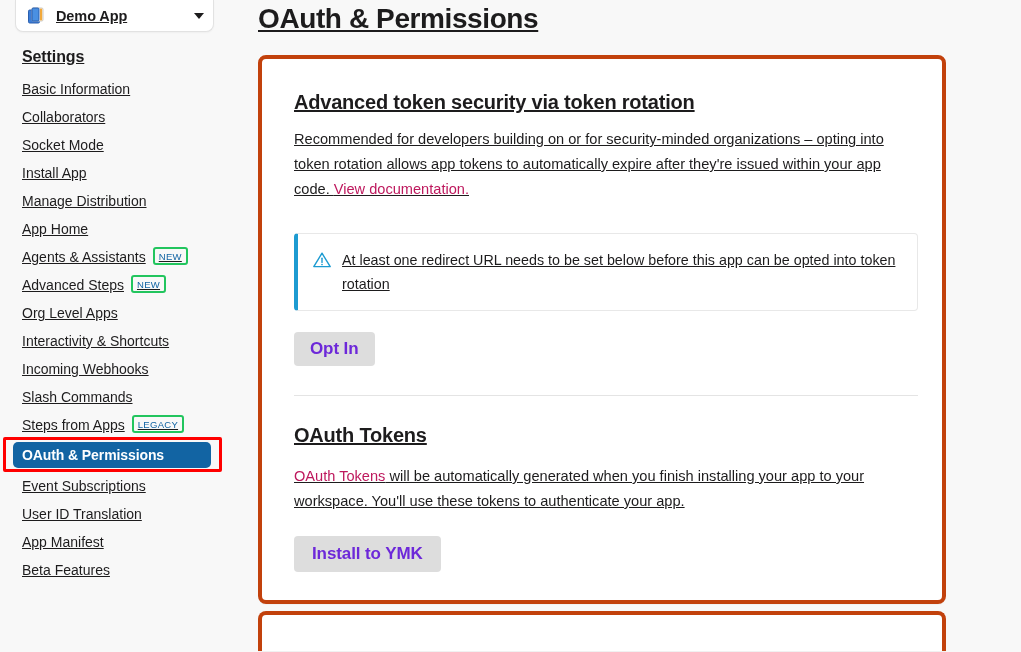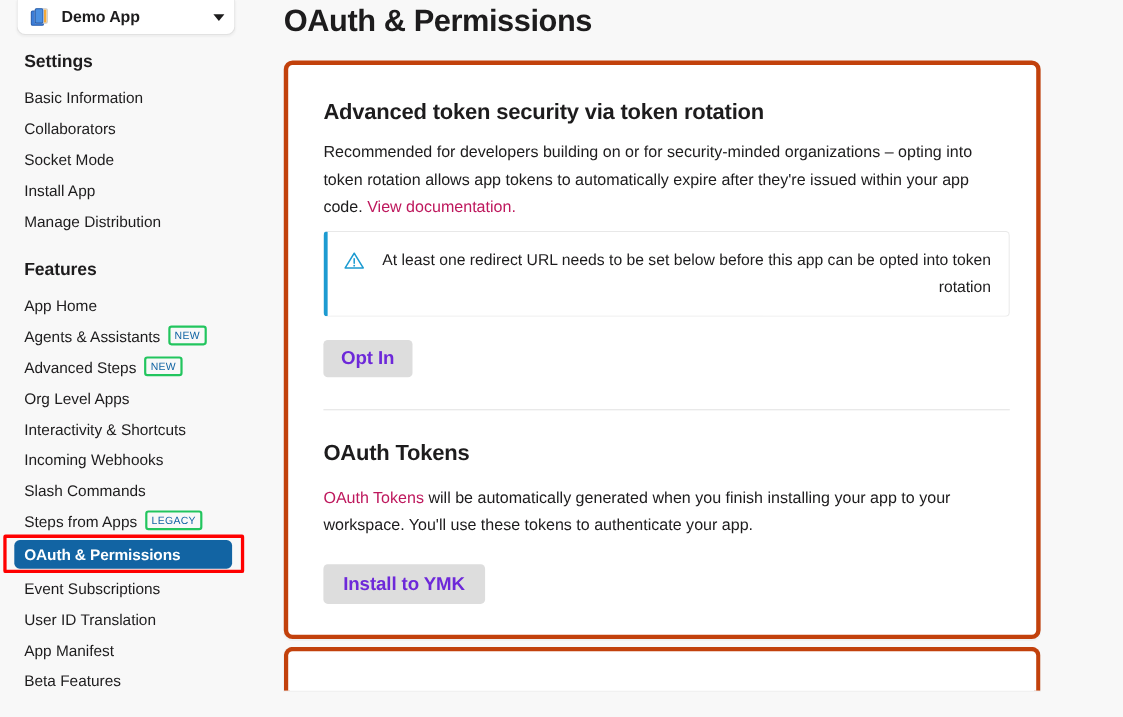--- a/index.html
+++ b/index.html
@@ -13,20 +13,21 @@
     background: #f8f8f8;
     font-family: "Liberation Sans", sans-serif;
     color: #1d1c1d;
     -webkit-font-smoothing: antialiased;
   }
   .app {
     display: flex;
     width: 1021px;
     height: 652px;
     position: relative;
+    text-decoration: underline;
   }
 
   
   .sidebar {
     width: 240px;
     min-width: 240px;
     height: 652px;
     background: #f8f8f8;
     position: relative;
     overflow: hidden;
@@ -203,31 +204,30 @@
     margin: 0;
     max-width: 625px;
   }
   .link {
     color: #be185d;
     text-decoration: none;
     cursor: pointer;
   }
 
   .callout {
-    margin-top: 8px;
+    margin-top: 31px;
     width: 624px;
     border: 1px solid #e8e8e8;
     border-left: 4px solid #1d9bd1;
     border-radius: 4px;
     box-sizing: border-box;
     background: #ffffff;
     padding: 14px 16px 14px 14px;
     display: flex;
     align-items: flex-start;
-    text-align: right;
   }
   .callout-icon {
     width: 20px;
     height: 20px;
     flex: 0 0 20px;
     margin: 2px 10px 0 0;
   }
   .callout-text {
     font-size: 14.3px;
     line-height: 24px;
@@ -292,21 +292,20 @@
       <div class="nav-item">
         <span class="label">Socket Mode</span>
       </div>
       <div class="nav-item">
         <span class="label">Install App</span>
       </div>
       <div class="nav-item">
         <span class="label">Manage Distribution</span>
       </div>
 
-      <h2 class="nav-heading features">Features</h2>
 
       <div class="nav-item">
         <span class="label">App Home</span>
       </div>
       <div class="nav-item">
         <span class="label">Agents &amp; Assistants</span>
         <span class="badge">NEW</span>
       </div>
       <div class="nav-item">
         <span class="label">Advanced Steps</span>

